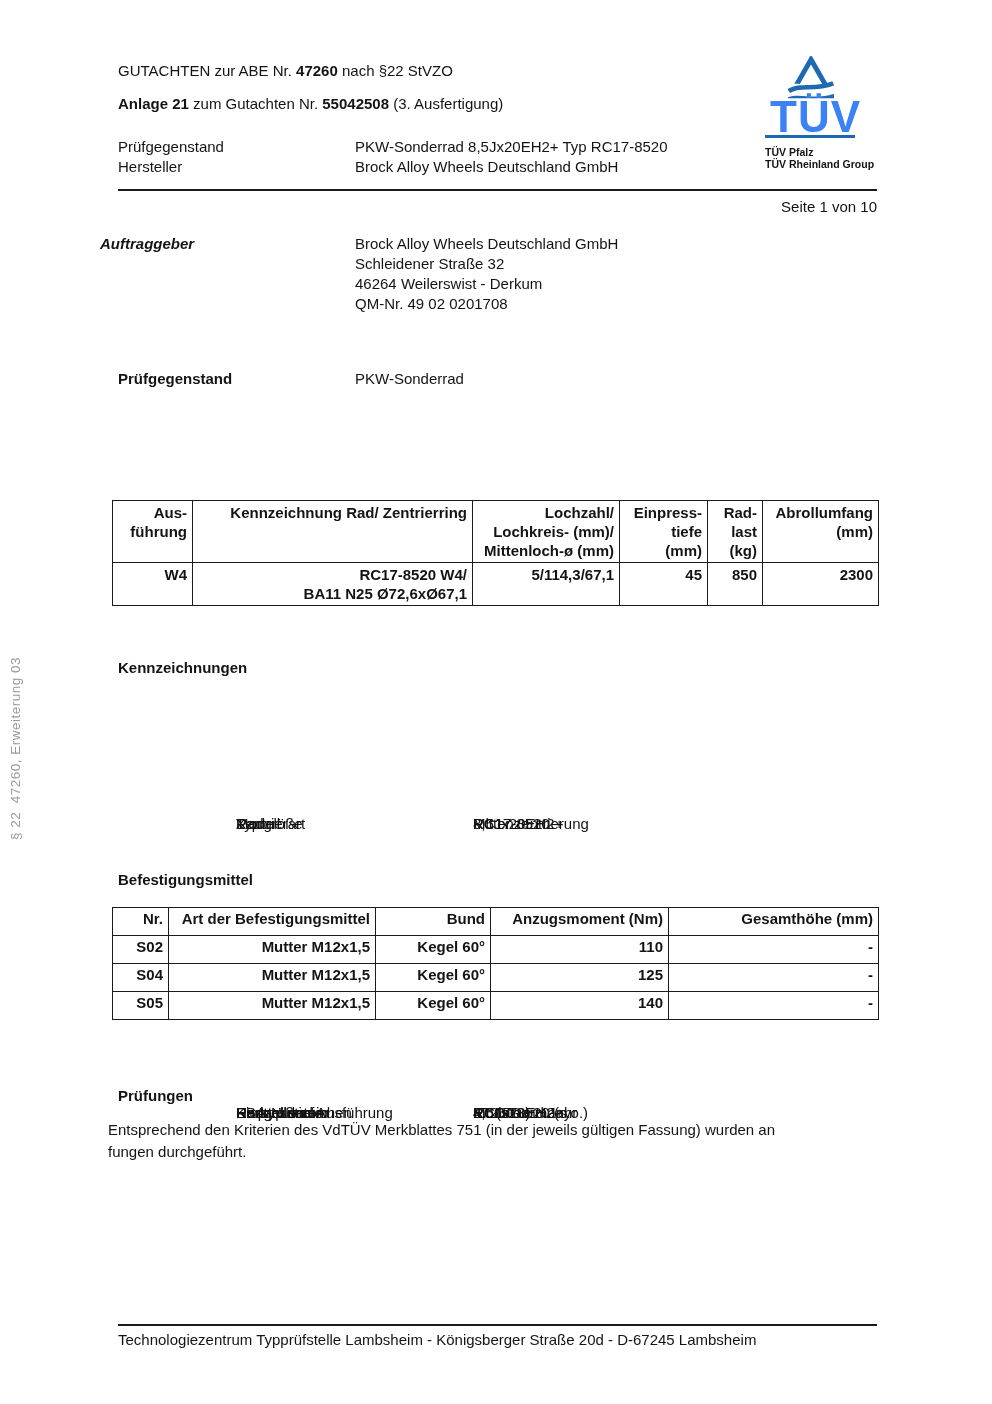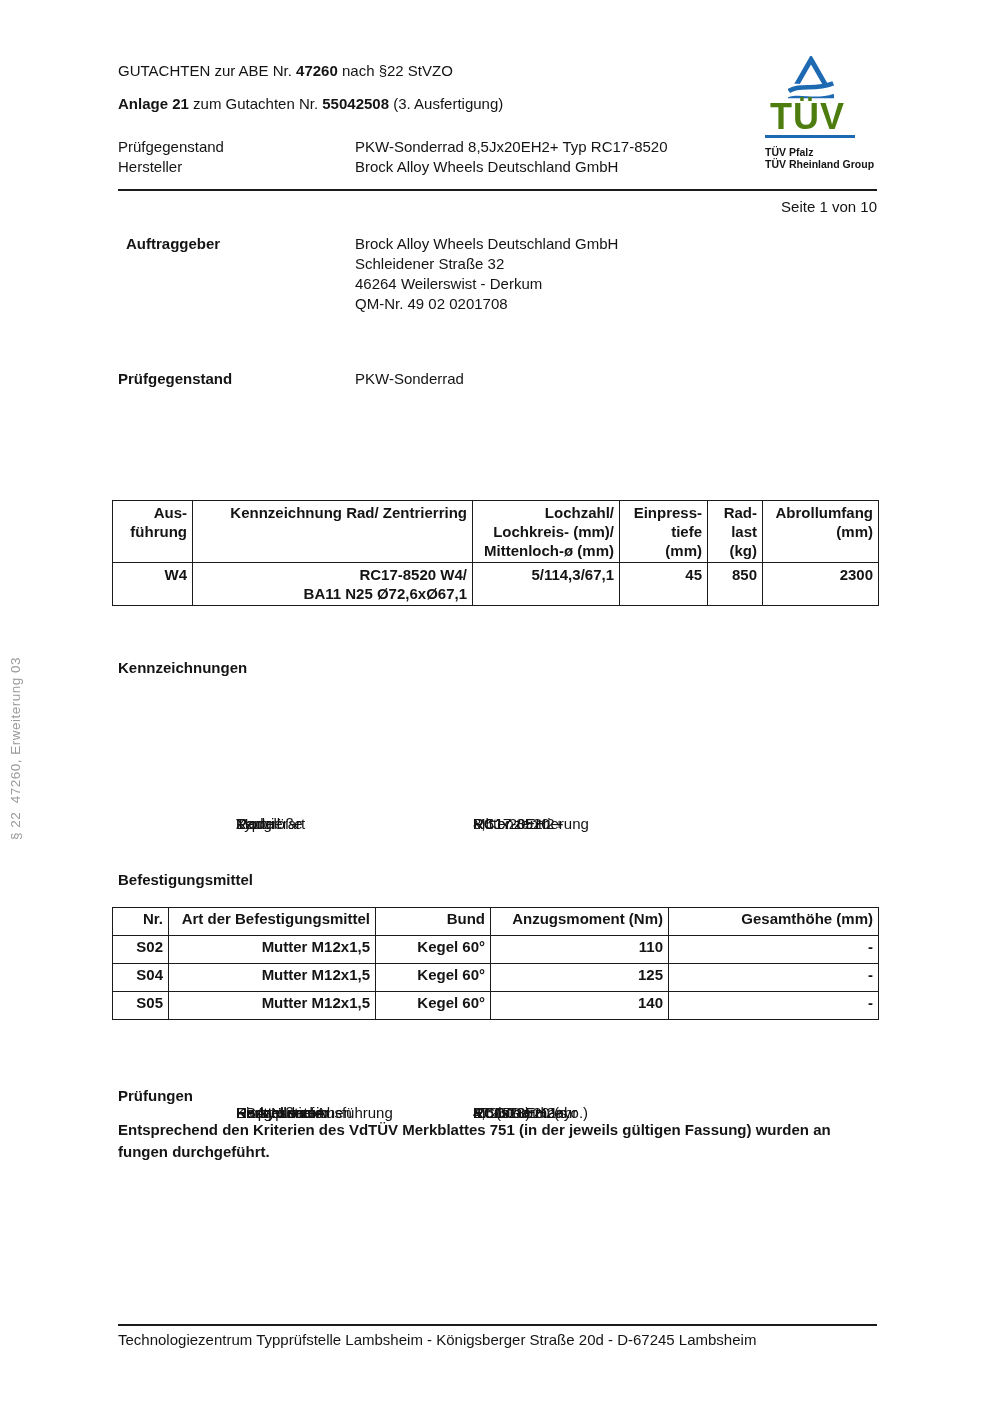--- a/index.html
+++ b/index.html
@@ -33,27 +33,27 @@
 
   .rule { position:absolute; left:118px; width:759px; border-top:2px solid #1b1b1b; }
   .rule-top { top:189px; }
   .rule-bottom { top:1324px; }
 
   .seite { left:118px; top:197px; width:759px; text-align:right; }
 
   
   .logo { left:762px; top:54px; width:132px; height:120px; }
   .logo .tri { position:absolute; left:26px; top:2px; }
-  .logo .tuv-word { position:absolute; left:8px; top:44px; font-size:36px; line-height:38px; font-weight:bold; letter-spacing:1px; color:#4d7c0f;text-align:right; }
+  .logo .tuv-word { position:absolute; left:8px; top:44px; font-size:44px; line-height:38px; font-weight:bold; letter-spacing:1px; color:#3b82f6;text-align:right; }
   .logo .blue-rule { position:absolute; left:3px; top:81px; width:90px; height:3px; background:#1d6ab2; }
   .logo .org1 { position:absolute; left:3px; top:92px;  font-size:10.5px; line-height:12px; font-weight:bold; }
   .logo .org2 { position:absolute; left:3px; top:104px; font-size:10.5px; line-height:12px; font-weight:bold; }
 
   
-  .client-label { left:126px; top:234px; font-weight:bold; }
+  .client-label { left:100px; top:234px; font-weight:bold;font-style:italic; }
   .client-lines { left:355px; top:234px; }
 
   
   .to-label { left:118px; top:369px; font-weight:bold; }
   .to-value { left:355px; top:369px; }
   .to-rows  { top:407px; }
   .to-rows-wrap { position:absolute; left:118px; top:407px; width:760px; }
 
   
   table { border-collapse:collapse; table-layout:fixed; width:766px; font-size:15px; line-height:19px; }
@@ -63,21 +63,21 @@
   .tbl1 td { height:40px; }
   .tbl2 { left:112px; top:907px; }
   .tbl2 th, .tbl2 td { height:21px; padding-top:1px; padding-bottom:7px; }
 
   
   .sec-title { font-weight:bold; }
   .mark-title { left:118px; top:658px; }
   .mark-rows  { left:118px; top:696px; width:760px; }
   .fast-title { left:118px; top:870px; }
   .tests-title{ left:118px; top:1086px; }
-  .tests-par  { left:118px; top:1119px; width:762px; line-height:22px;font-weight:bold; }
+  .tests-par  { left:108px; top:1119px; width:762px; line-height:22px; }
 
   .footer-text { left:118px; top:1330px; width:759px; }
 </style>
 </head>
 <body>
 
 <div class="page">
 
   <div class="side-note">§ 22  47260, Erweiterung 03</div>
 

